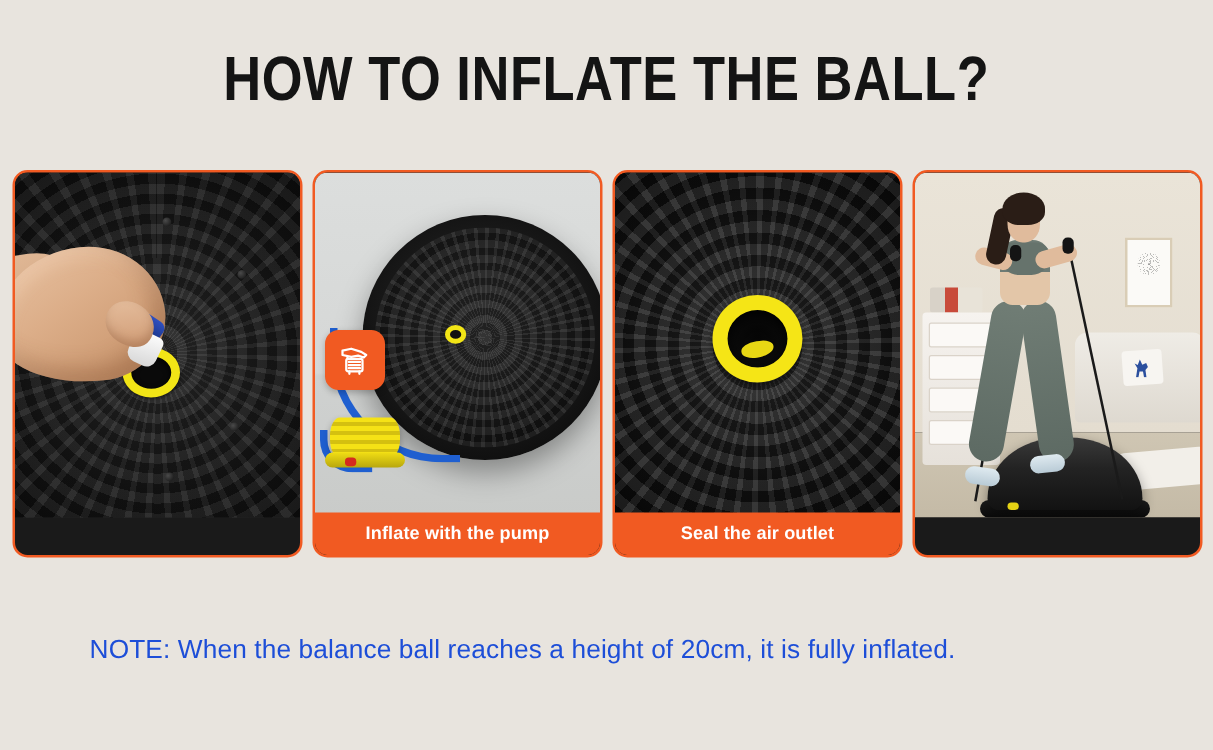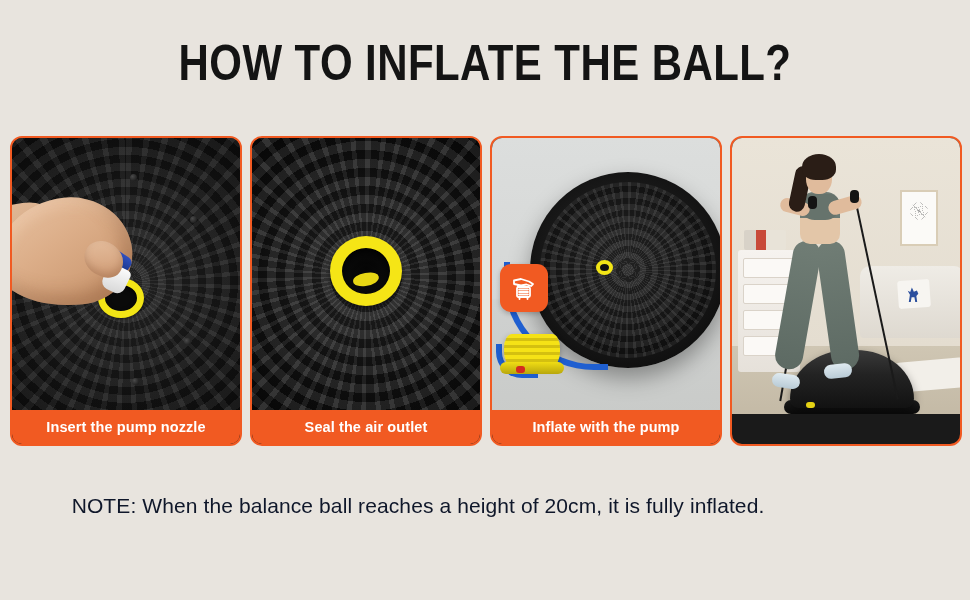--- a/index.html
+++ b/index.html
@@ -538,26 +538,26 @@
     width: 9px; height: 13px;
     border-radius: 4px;
     background: #141414;
   }
   .handle.h1 { left: 46px; top: 44px; }
   .handle.h2 { left: 88px; top: 38px; }
 
   
   .note {
     position: absolute;
-    top: 494px;
+    top: 508px;
     left: 0;
     width: 836px;
     text-align: center;
     font-size: 21px;
-    color: #0f172a;
+    color: #1d4ed8;
     letter-spacing: 0.1px;
   }
 </style>
 </head>
 <body>
 
 <div class="page">
 
   <div class="title">HOW TO INFLATE THE BALL?</div>
 
@@ -570,30 +570,20 @@
         <div class="screw" style="left:178px; top:78px;"></div>
         <div class="screw" style="left:172px; top:200px;"></div>
         <div class="screw" style="left:120px; top:240px;"></div>
         <div class="valve-ring p1-valve"></div>
         <div class="forearm"></div>
         <div class="hand"></div>
         <div class="nozzle-blue"></div>
         <div class="nozzle-white"></div>
         <div class="thumb"></div>
       </div>
-      <div class="caption">Insert the pump nozzle</div>
-    </div>
-
-    <div class="panel">
-      <div class="photo">
-        <div class="tread3"></div>
-        <div class="p3-valve"></div>
-        <div class="p3-plug"></div>
-      </div>
-      <div class="caption">Seal the air outlet</div>
     </div>
 
     <div class="panel">
       <div class="photo">
         <div class="studio"></div>
         <div class="disc-rim"></div>
         <div class="disc"></div>
         <div class="p2-valve"></div>
         <div class="hose"></div>
         <div class="hose2"></div>
@@ -605,20 +595,29 @@
           <svg width="30" height="30" viewBox="0 0 30 30" fill="none" stroke="#ffffff" stroke-width="1.8" stroke-linecap="round" stroke-linejoin="round">
             <path d="M5 7.5 L12 6 L20 8.5 L24 11 L22 13 L17.5 11.5 L12 12.5 L5 11 Z"></path>
             <path d="M9 12.5 L9 14"></path>
             <rect x="8" y="14" width="13" height="10" rx="1.5"></rect>
             <path d="M10 16.5 H19 M10 19 H19 M10 21.5 H19"></path>
             <path d="M10.5 24 L10.5 26 M18.5 24 L18.5 26"></path>
           </svg>
         </div>
       </div>
       <div class="caption">Inflate with the pump</div>
+    </div>
+
+    <div class="panel">
+      <div class="photo">
+        <div class="tread3"></div>
+        <div class="p3-valve"></div>
+        <div class="p3-plug"></div>
+      </div>
+      <div class="caption">Seal the air outlet</div>
     </div>
 
     <div class="panel">
       <div class="photo">
         <div class="room">
           <div class="wall"></div>
           <div class="floor"></div>
 
           <div class="books"></div>
           <div class="dresser">

